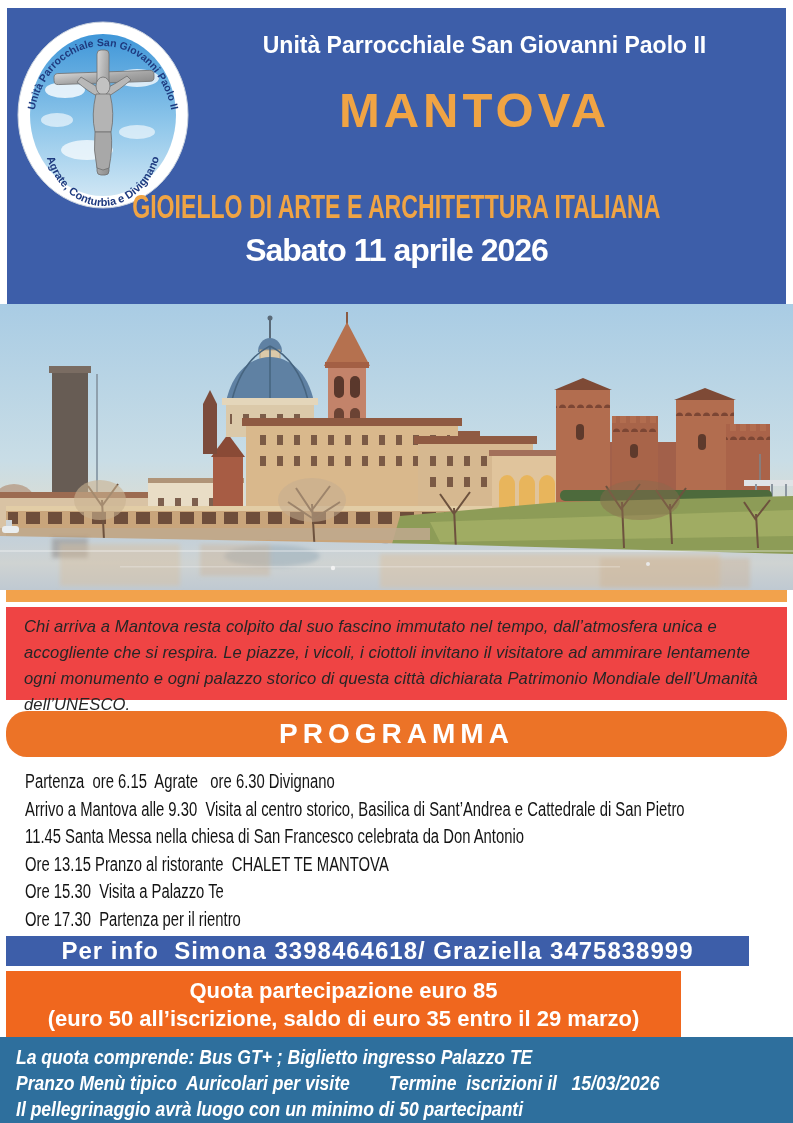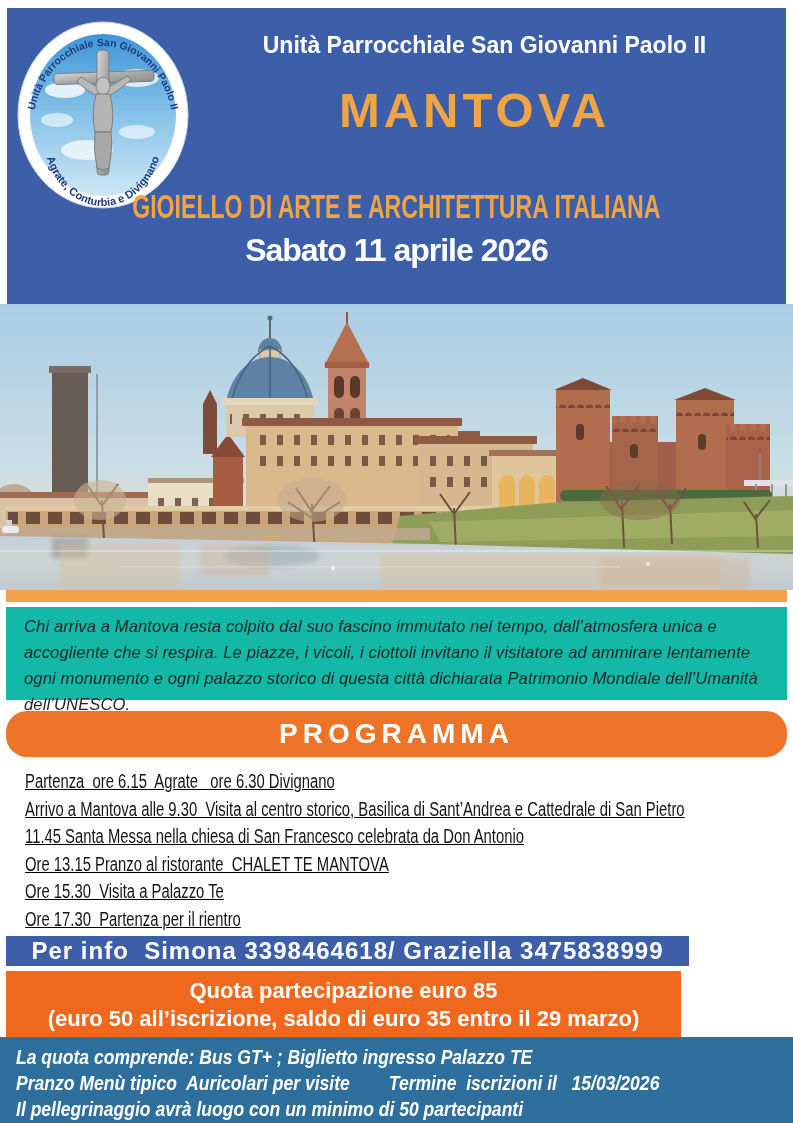--- a/index.html
+++ b/index.html
@@ -23,37 +23,37 @@
   .hdr-date { position:absolute; left:0; right:0; top:224px; text-align:center;
               color:#ffffff; font-size:32px; font-weight:bold; letter-spacing:-1px; }
 
   
   #photo { position:absolute; left:0; top:304px; width:793px; height:286px; }
   #photo svg { display:block; }
 
   
   #strip { position:absolute; left:6px; top:590px; width:781px; height:12px; background:#f2a24c; }
   #intro { position:absolute; left:6px; top:607px; width:781px; height:93px;
-           background:#14b8a6; padding:7px 18px 0 18px;
+           background:#ef4444; padding:7px 18px 0 18px;
            font-style:italic; font-size:16.6px; line-height:26px; color:#262626;
            letter-spacing:0.1px; }
 
   
   #programma { position:absolute; left:6px; top:711px; width:781px; height:46px;
                background:#ec7327; color:#ffffff; font-weight:bold; font-size:28px;
                letter-spacing:5px; text-align:center; line-height:46px;border-radius:21px; }
 
   
   #program { position:absolute; left:0; top:757px; width:793px; height:179px;
-             background:#ffffff; padding:13px 0 0 25px;text-decoration:underline; }
+             background:#ffffff; padding:13px 0 0 25px; }
   .prog-line { display:block; height:27.5px; font-size:19.5px; color:#141414;
                white-space:pre; transform:scaleX(0.76); transform-origin:0 50%; }
 
   
-  #contact { position:absolute; left:6px; top:936px; width:683px; height:30px;
+  #contact { position:absolute; left:6px; top:936px; width:743px; height:30px;
              background:#3d5ea9; color:#ffffff; font-weight:bold; font-size:24px;
              letter-spacing:1px; text-align:center; line-height:30px; white-space:pre; }
 
   
   #fee { position:absolute; left:6px; top:971px; width:675px; height:66px;
          background:#f0671e; color:#ffffff; text-align:center; padding-top:6px; }
   .fee-line { display:block; font-weight:bold; font-size:22px; line-height:28px; white-space:pre; }
 
   
   #footer { position:absolute; left:0; top:1037px; width:793px; height:86px;

